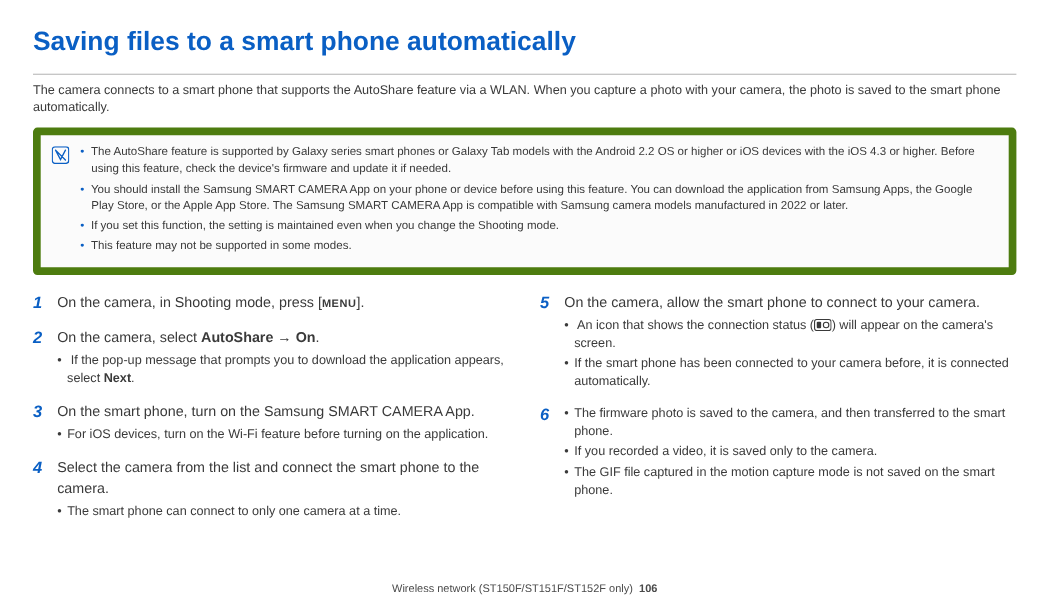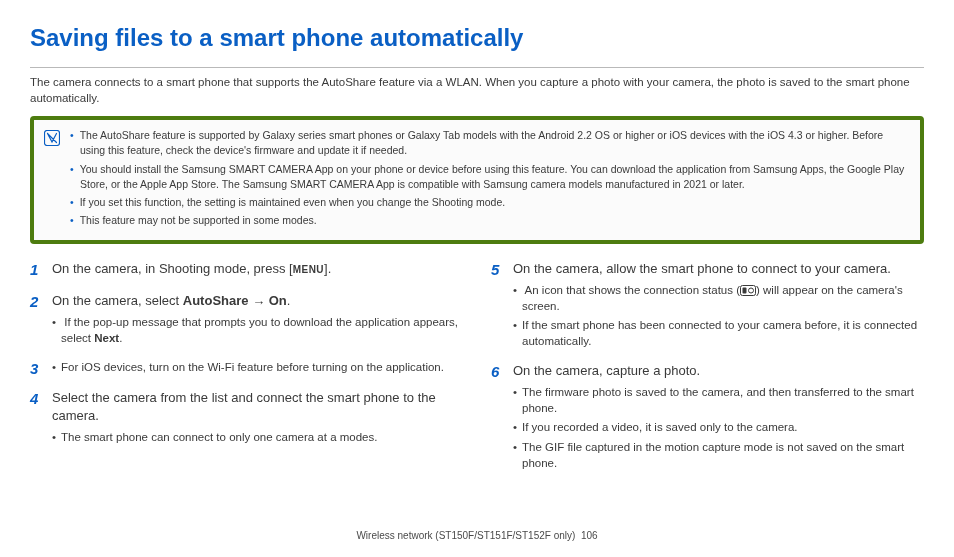--- a/index.html
+++ b/index.html
@@ -23,21 +23,21 @@
     border-top: 1px solid #b9b9b9;
     margin: 4px 0 6px 0;
   }
   .intro {
     font-size: 11.5px;
     line-height: 1.4;
     color: #3a3a3a;
     margin-bottom: 10px;
   }
   .notebox {
-    border: 4px solid #4d7c0f;
+    border: 7px solid #4d7c0f;
     border-radius: 4px;
     background: #fbfbfb;
     padding: 8px 10px 8px 10px;
     display: flex;
     gap: 10px;
     margin-bottom: 16px;
   }
   .note-icon {
     width: 16px; height: 16px;
     flex: 0 0 16px;
@@ -106,41 +106,41 @@
     font-size: 10px;
   }
   .footer {
     position: absolute;
     bottom: 16px;
     left: 0; right: 0;
     text-align: center;
     font-size: 10px;
     color: #4a4a4a;
   }
-  .footer .pnum { font-weight: 400; }
+  .footer .pnum { font-weight: 700; }
   .conn-icon {
     display: inline-block;
     vertical-align: middle;
   }
 </style>
 </head>
 <body>
 
 <h1 class="title">Saving files to a smart phone automatically</h1>
 <hr class="hr">
 <p class="intro">The camera connects to a smart phone that supports the AutoShare feature via a WLAN. When you capture a photo with your camera, the photo is saved to the smart phone automatically.</p>
 
 <div class="notebox">
   <svg class="note-icon" viewBox="0 0 16 16">
     <rect x="0.5" y="0.5" width="15" height="15" rx="2.5" fill="none" stroke="#0a5fc4" stroke-width="1.2"></rect>
     <path d="M3.5 3.5 L8 12 L12.5 3.5 M3.5 3.5 L12.5 12.5" stroke="#0a5fc4" stroke-width="1.2" fill="none" stroke-linecap="round"></path>
   </svg>
   <ul class="note-list">
     <li>The AutoShare feature is supported by Galaxy series smart phones or Galaxy Tab models with the Android 2.2 OS or higher or iOS devices with the iOS 4.3 or higher. Before using this feature, check the device's firmware and update it if needed.</li>
-    <li>You should install the Samsung SMART CAMERA App on your phone or device before using this feature. You can download the application from Samsung Apps, the Google Play Store, or the Apple App Store. The Samsung SMART CAMERA App is compatible with Samsung camera models manufactured in 2021 or later.</li>
+    <li>You should install the Samsung SMART CAMERA App on your phone or device before using this feature. You can download the application from Samsung Apps, the Google Play Store, or the Apple App Store. The Samsung SMART CAMERA App is compatible with Samsung camera models manufactured in 2022 or later.</li>
     <li>If you set this function, the setting is maintained even when you change the Shooting mode.</li>
     <li>This feature may not be supported in some modes.</li>
   </ul>
 </div>
 
 <div class="columns">
   <div class="col">
 
     <div class="step">
       <div class="step-num">1</div>
@@ -161,32 +161,33 @@
           <li>
             <span>If the pop-up message that prompts you to download the application appears, select </span><span class="b">Next</span><span>.</span>
           </li>
         </ul>
       </div>
     </div>
 
     <div class="step">
       <div class="step-num">3</div>
       <div class="step-body">
+        <div class="main">On the smart phone, turn on the Samsung SMART CAMERA App.</div>
         <ul class="sub-list">
           <li>For iOS devices, turn on the Wi-Fi feature before turning on the application.</li>
         </ul>
       </div>
     </div>
 
     <div class="step">
       <div class="step-num">4</div>
       <div class="step-body">
         <div class="main">Select the camera from the list and connect the smart phone to the camera.</div>
         <ul class="sub-list">
-          <li>The smart phone can connect to only one camera at a modes.</li>
+          <li>The smart phone can connect to only one camera at a time.</li>
         </ul>
       </div>
     </div>
 
   </div>
 
   <div class="col">
 
     <div class="step">
       <div class="step-num">5</div>
@@ -201,21 +202,20 @@
               </svg><span>) will appear on the camera's screen.</span>
           </li>
           <li>If the smart phone has been connected to your camera before, it is connected automatically.</li>
         </ul>
       </div>
     </div>
 
     <div class="step">
       <div class="step-num">6</div>
       <div class="step-body">
-        <div class="main">On the camera, capture a photo.</div>
         <ul class="sub-list">
           <li>The firmware photo is saved to the camera, and then transferred to the smart phone.</li>
           <li>If you recorded a video, it is saved only to the camera.</li>
           <li>The GIF file captured in the motion capture mode is not saved on the smart phone.</li>
         </ul>
       </div>
     </div>
 
   </div>
 </div>

